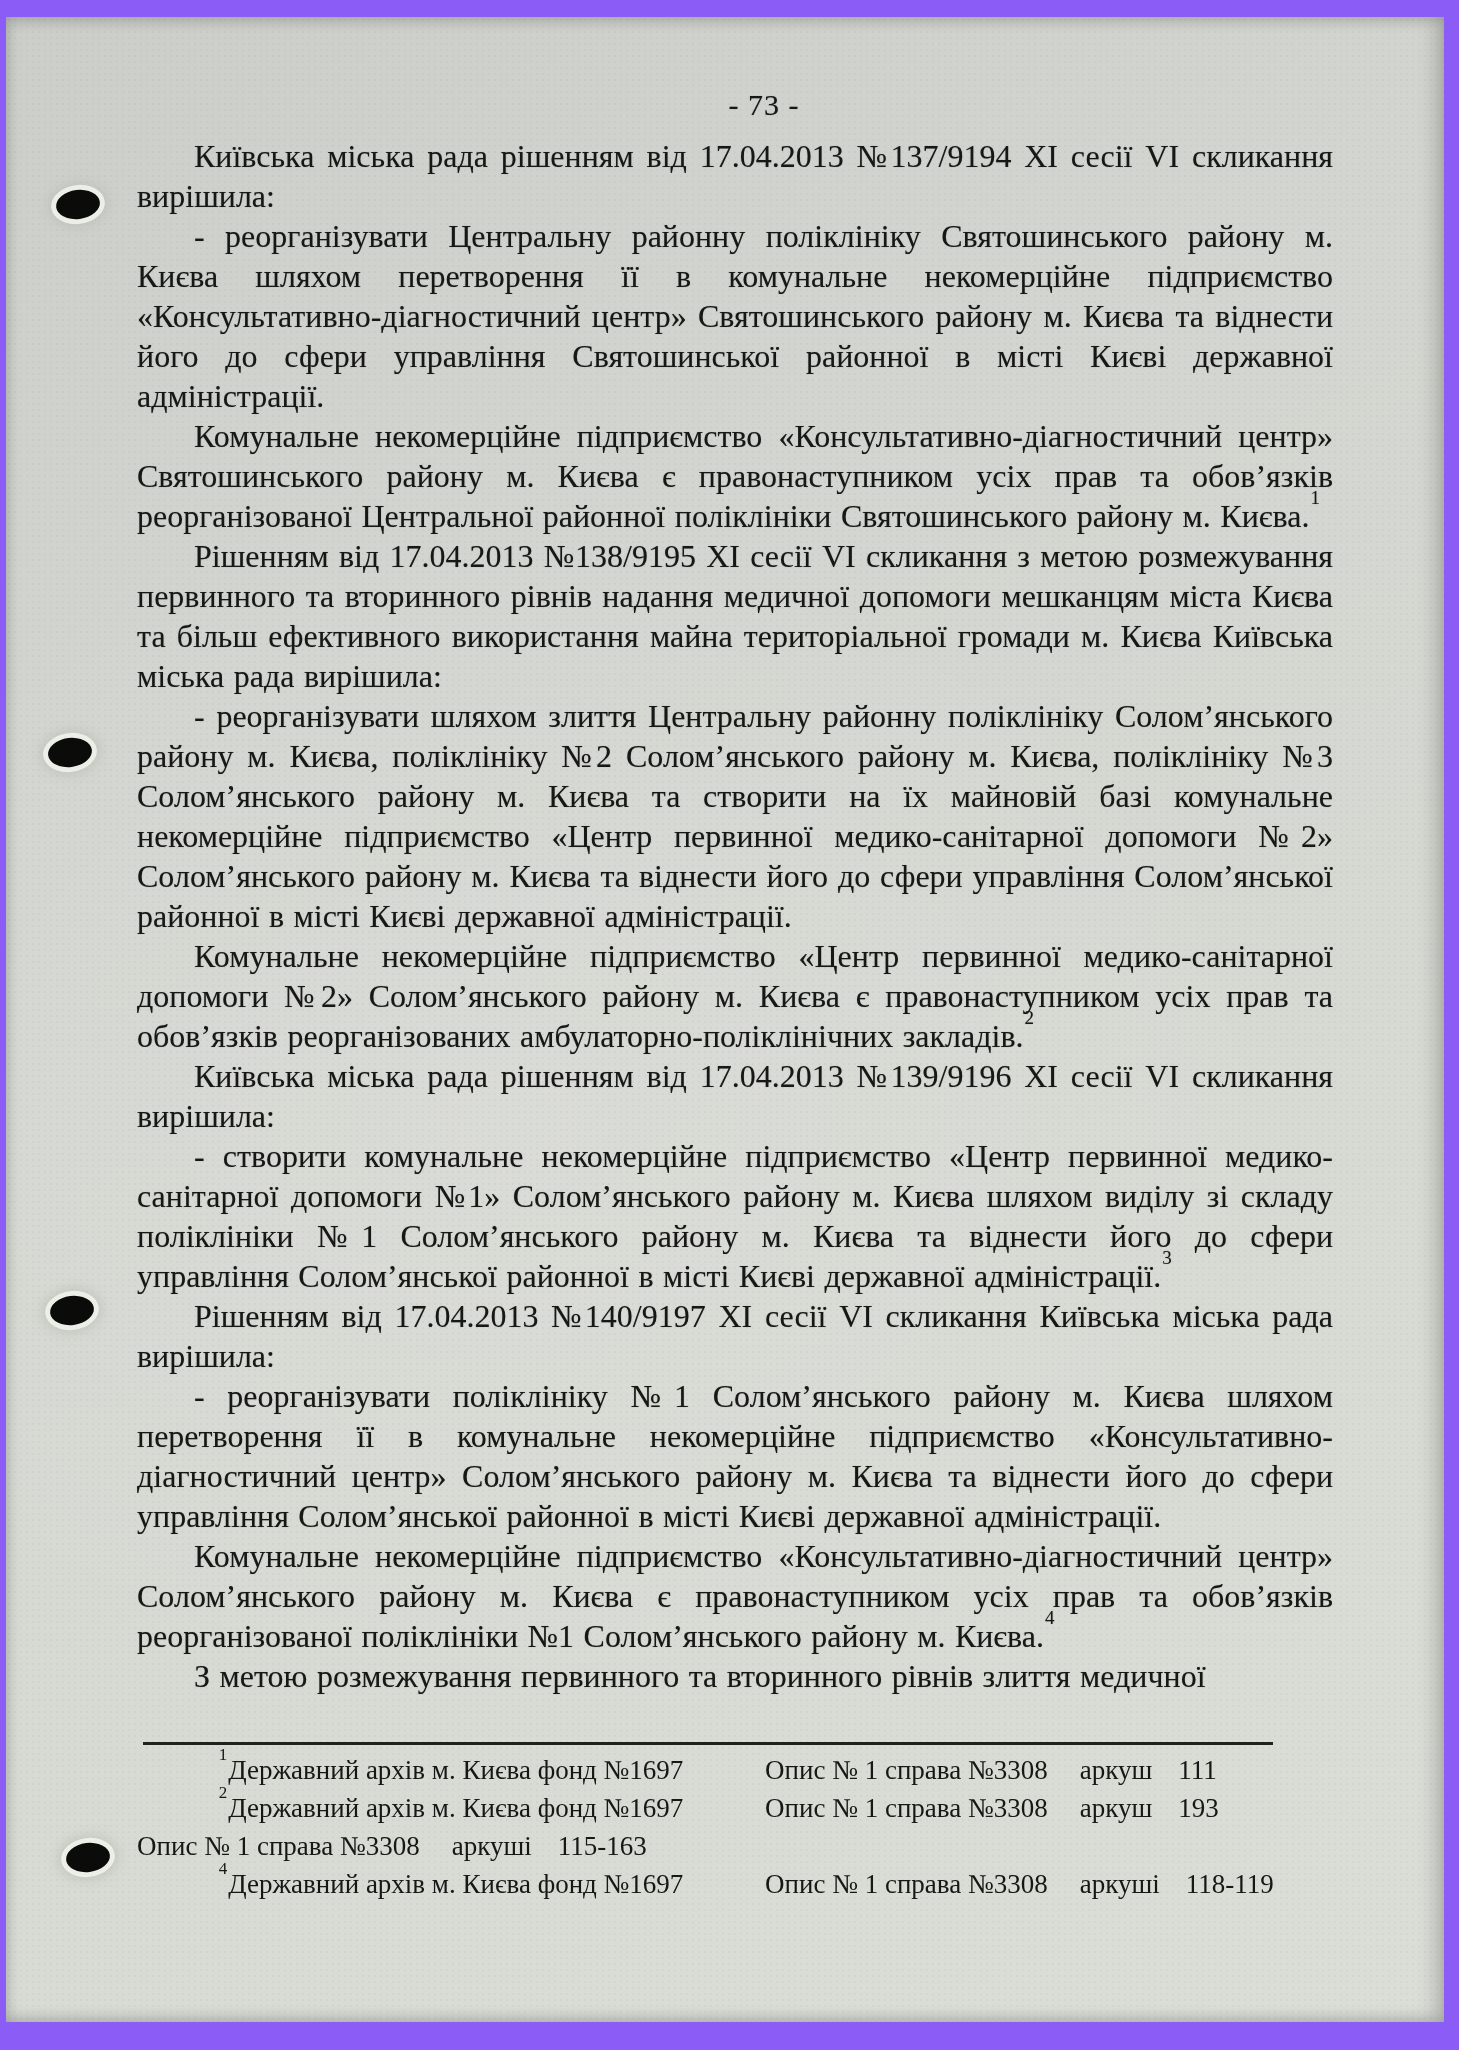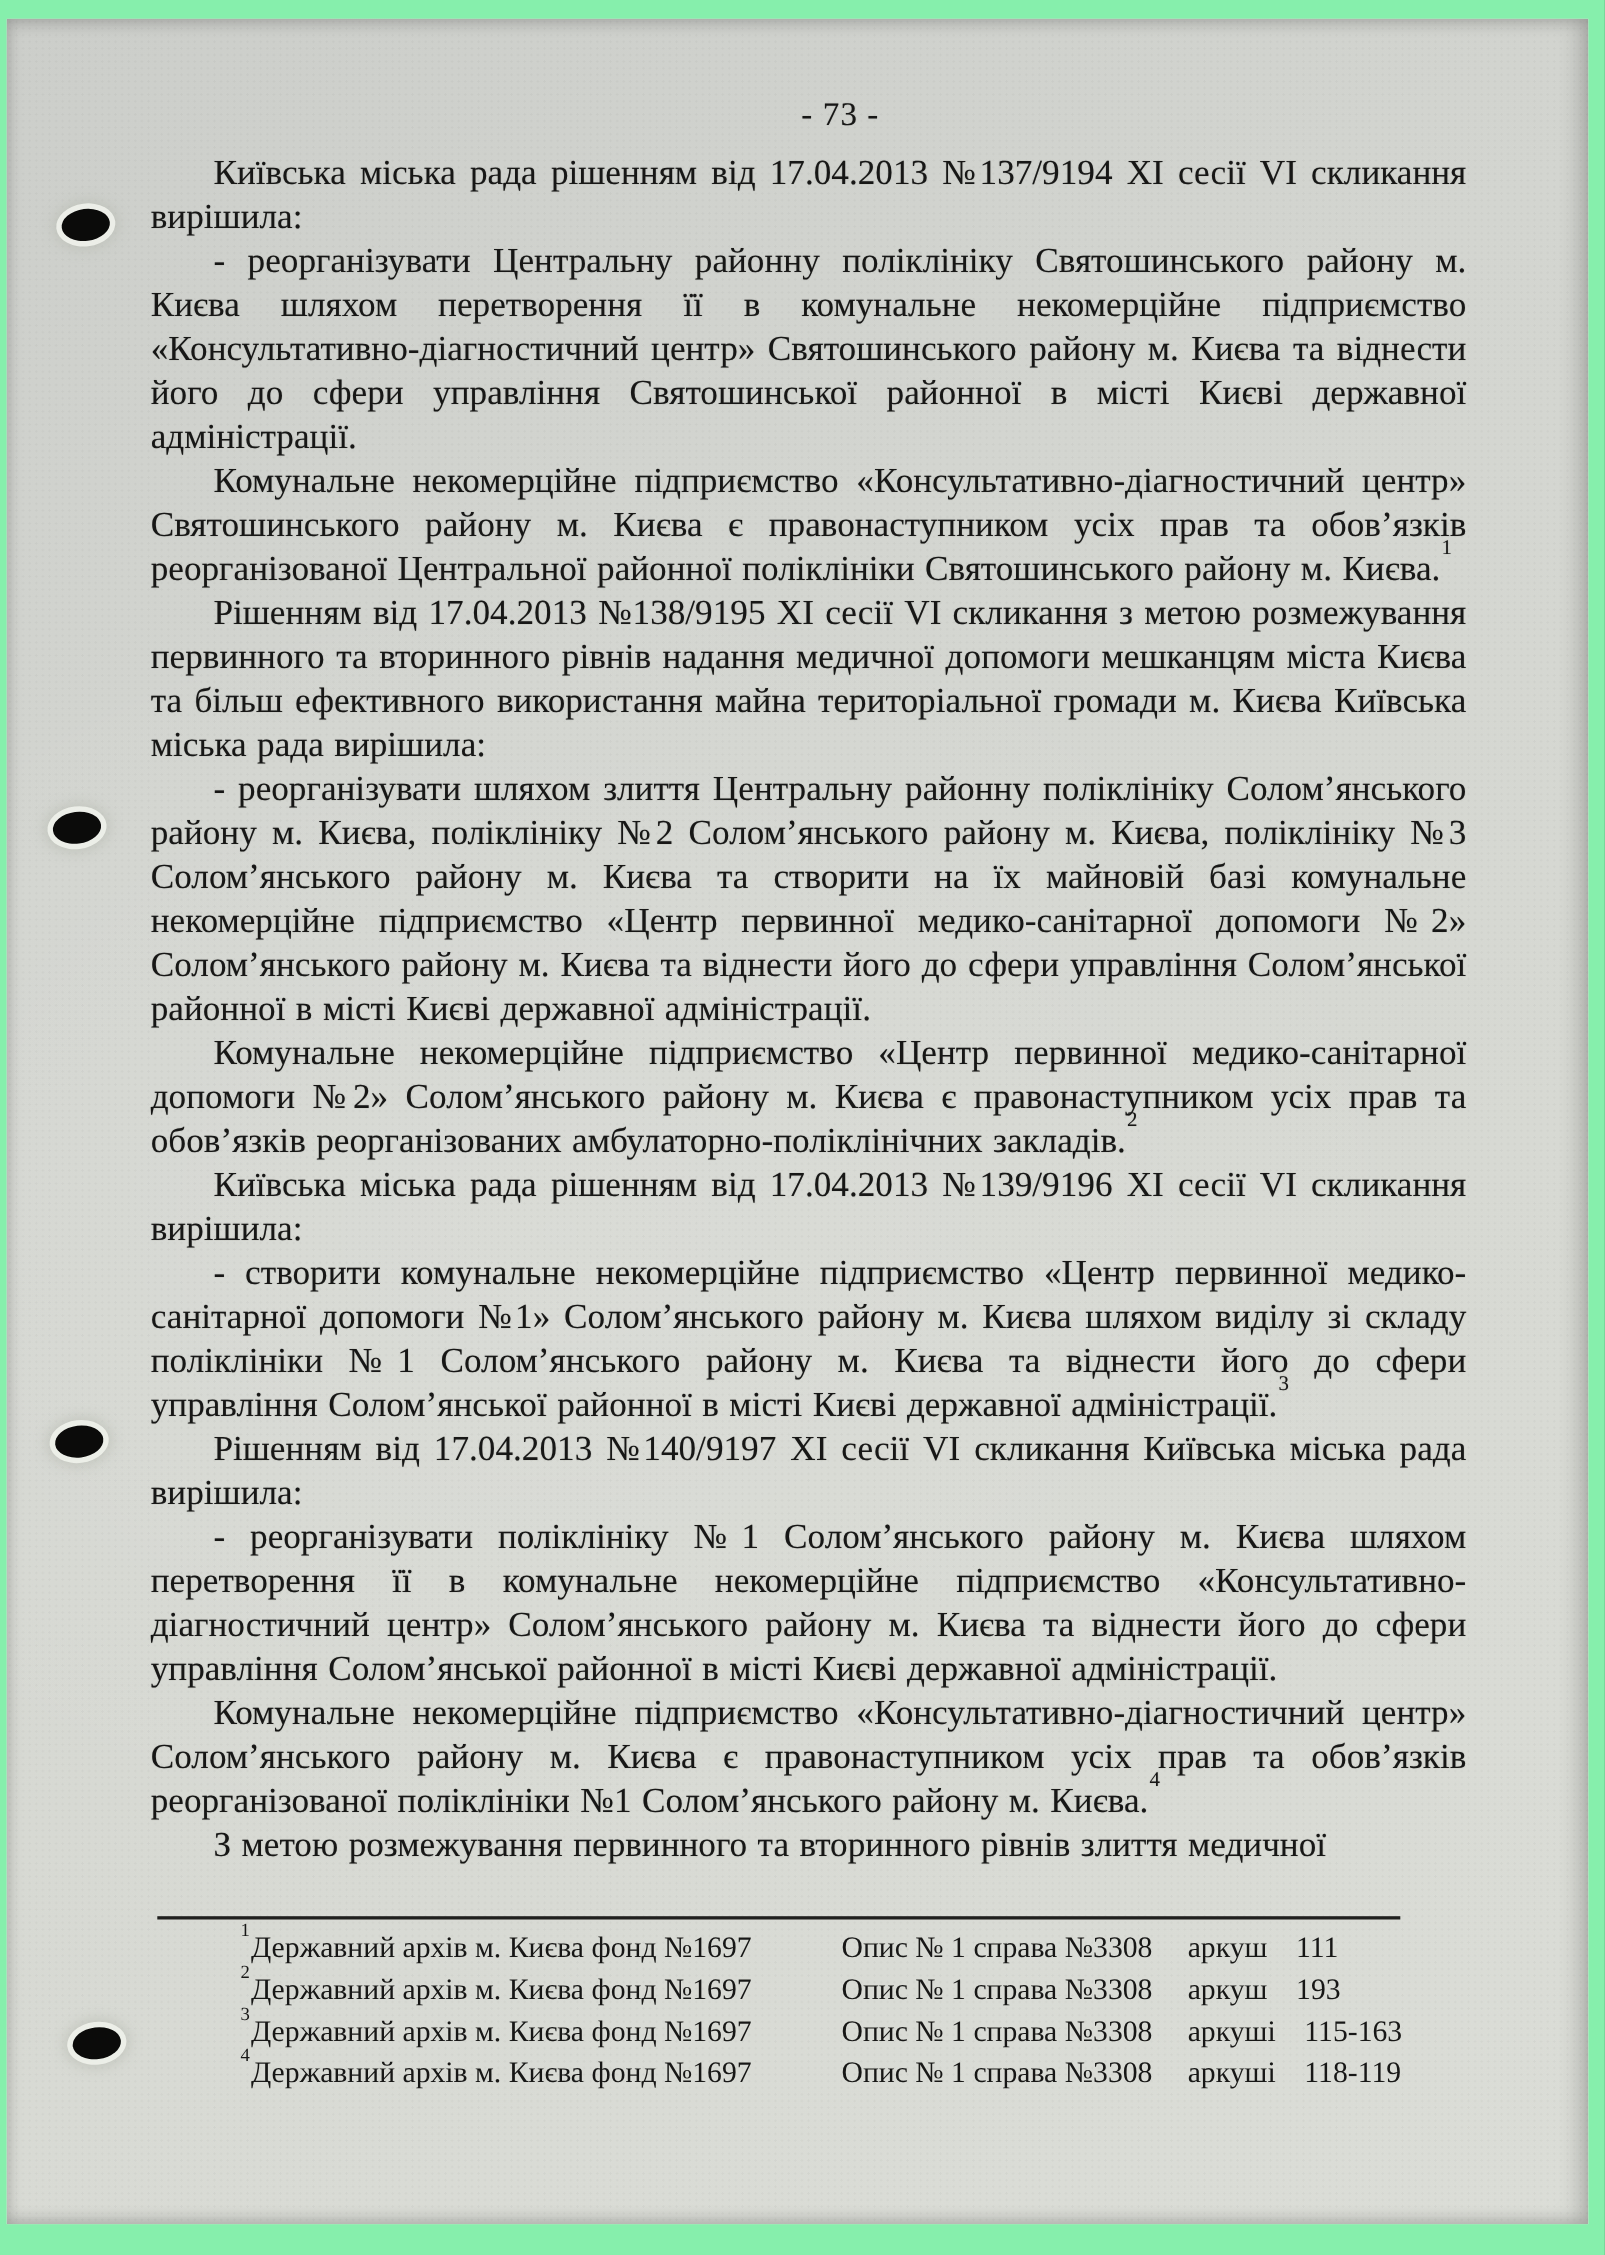--- a/index.html
+++ b/index.html
@@ -8,21 +8,21 @@
     width: 1459px;
     height: 2050px;
     background: #060606;
     overflow: hidden;
     font-family: "Liberation Serif", "DejaVu Serif", serif;
   }
   .scan-frame {
     position: relative;
     width: 1459px;
     height: 2050px;
-    background: #86efac;
+    background: #8b5cf6;
   }
   .paper {
     position: absolute;
     left: 6px;
     top: 17px;
     right: 15px;
     bottom: 28px;
     background:
       radial-gradient(ellipse 1200px 900px at 35% 55%, rgba(255,255,255,0.10), rgba(255,255,255,0) 70%),
       linear-gradient(155deg, #ccceca 0%, #d3d5d0 30%, #d7d9d3 62%, #dbddd7 100%);
@@ -159,21 +159,20 @@
       <span class="fn-label">аркуш</span>
       <span class="fn-pages">111</span>
     </div>
     <div class="footnote-row">
       <span class="fn-left"><sup>2</sup><span>Державний архів м. Києва фонд №1697</span></span>
       <span class="fn-opys">Опис № 1 справа №3308</span>
       <span class="fn-label">аркуш</span>
       <span class="fn-pages">193</span>
     </div>
     <div class="footnote-row">
-      <span class="fn-left"><sup>3</sup><span>Державний архів м. Києва фонд №1697</span></span>
       <span class="fn-opys">Опис № 1 справа №3308</span>
       <span class="fn-label">аркуші</span>
       <span class="fn-pages">115-163</span>
     </div>
     <div class="footnote-row">
       <span class="fn-left"><sup>4</sup><span>Державний архів м. Києва фонд №1697</span></span>
       <span class="fn-opys">Опис № 1 справа №3308</span>
       <span class="fn-label">аркуші</span>
       <span class="fn-pages">118-119</span>
     </div>

